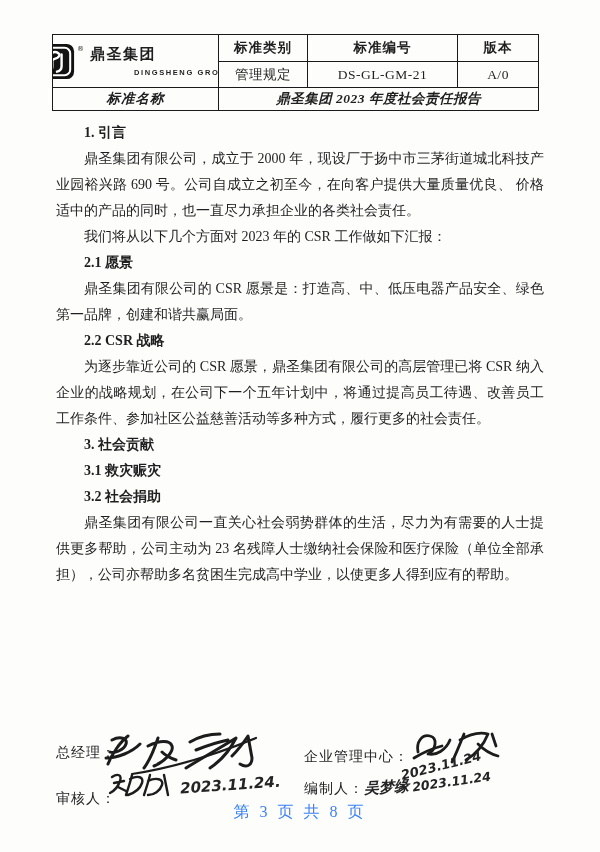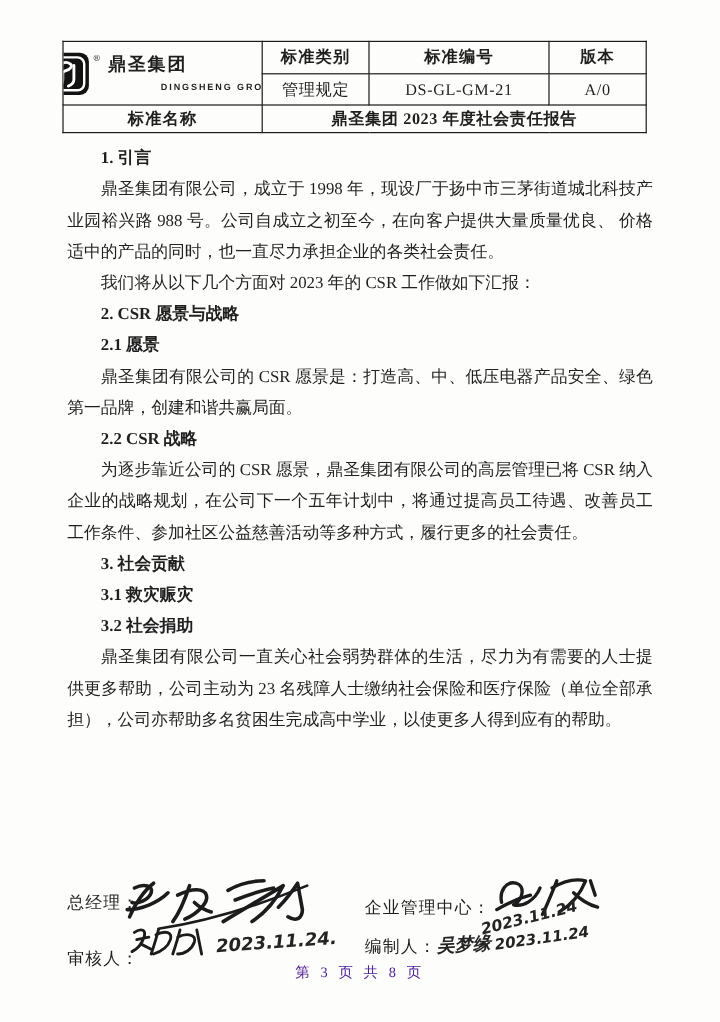--- a/index.html
+++ b/index.html
@@ -13,21 +13,21 @@
   .hdr{
     position:absolute;left:52px;top:34px;width:486px;
     border-collapse:collapse;table-layout:fixed;
   }
   .hdr td{
     border:1.6px solid #1a1a1a;text-align:center;vertical-align:middle;
     font-size:13.5px;padding:0;overflow:hidden;white-space:nowrap;
   }
   .hdr .r1 td{height:26px;}
   .hdr .r2 td{height:25px;}
-  .hdr .r3 td{height:22px;}
+  .hdr .r3 td{height:22px;font-style:italic;}
   .hdr .lbl{font-weight:bold;letter-spacing:1px;margin-left:37px;}
   .hdr .val{font-weight:normal;letter-spacing:0.5px;}
   .hdr .title-val{font-weight:bold;letter-spacing:0.5px;}
   
   .logo-cell-inner{display:flex;align-items:center;justify-content:center;gap:4px;padding:3px 2px;}
   .logo-mark{flex:0 0 auto;display:block;}
   .reg{font-size:7px;vertical-align:top;position:relative;top:-12px;left:-2px;font-family:"DejaVu Sans",sans-serif;}
   .logo-text{display:flex;flex-direction:column;align-items:flex-start;line-height:1;}
   .logo-cn{font-size:15px;font-weight:bold;letter-spacing:1.5px;font-family:"Liberation Sans","DejaVu Sans",sans-serif;}
   .logo-en{font-size:7.5px;font-weight:bold;letter-spacing:1.6px;margin-top:8px;font-family:Liberation Sans, sans-serif;padding-left:44px;}
@@ -43,21 +43,21 @@
   .sig-label{position:absolute;white-space:nowrap;letter-spacing:1px;}
   .hand{
     position:absolute;white-space:nowrap;color:#242424;
     font-family:"DejaVu Sans",cursive;font-style:italic;font-weight:bold;
   }
   .sig-svg{position:absolute;}
   .sig-svg path{fill:none;stroke:#1c1c1c;stroke-linecap:round;stroke-linejoin:round;}
   
   .footer{
     position:absolute;left:0;top:802px;width:100%;text-align:center;
-    font-size:12px;letter-spacing:3px;color:#4c1d95;
+    font-size:16px;letter-spacing:3px;color:#3b82f6;
   }
 </style>
 </head>
 <body>
 
 <div class="page">
 
   <table class="hdr">
     <colgroup>
         <col style="width:166px">
@@ -96,23 +96,22 @@
     </tr>
     <tr class="r3">
       <td class="lbl">标准名称</td>
       <td colspan="3" class="title-val">鼎圣集团 2023 年度社会责任报告</td>
     </tr>
   </tbody>
     </table>
 
   <div class="doc-body">
     <p class="h">1. 引言</p>
-    <p>鼎圣集团有限公司，成立于 1998 年，现设厂于扬中市三茅街道城北科技产业园裕兴路 988 号。公司自成立之初至今，在向客户提供大量质量优良、 价格适中的产品的同时，也一直尽力承担企业的各类社会责任。</p>
+    <p>鼎圣集团有限公司，成立于 2000 年，现设厂于扬中市三茅街道城北科技产业园裕兴路 690 号。公司自成立之初至今，在向客户提供大量质量优良、 价格适中的产品的同时，也一直尽力承担企业的各类社会责任。</p>
     <p>我们将从以下几个方面对 2023 年的 CSR 工作做如下汇报：</p>
-    <p class="h">2. CSR 愿景与战略</p>
     <p class="h">2.1 愿景</p>
     <p>鼎圣集团有限公司的 CSR 愿景是：打造高、中、低压电器产品安全、绿色第一品牌，创建和谐共赢局面。</p>
     <p class="h">2.2 CSR 战略</p>
     <p>为逐步靠近公司的 CSR 愿景，鼎圣集团有限公司的高层管理已将 CSR 纳入企业的战略规划，在公司下一个五年计划中，将通过提高员工待遇、改善员工工作条件、参加社区公益慈善活动等多种方式，履行更多的社会责任。</p>
     <p class="h">3. 社会贡献</p>
     <p class="h">3.1 救灾赈灾</p>
     <p class="h">3.2 社会捐助</p>
     <p>鼎圣集团有限公司一直关心社会弱势群体的生活，尽力为有需要的人士提供更多帮助，公司主动为 23 名残障人士缴纳社会保险和医疗保险（单位全部承担），公司亦帮助多名贫困生完成高中学业，以使更多人得到应有的帮助。</p>
   </div>
 

